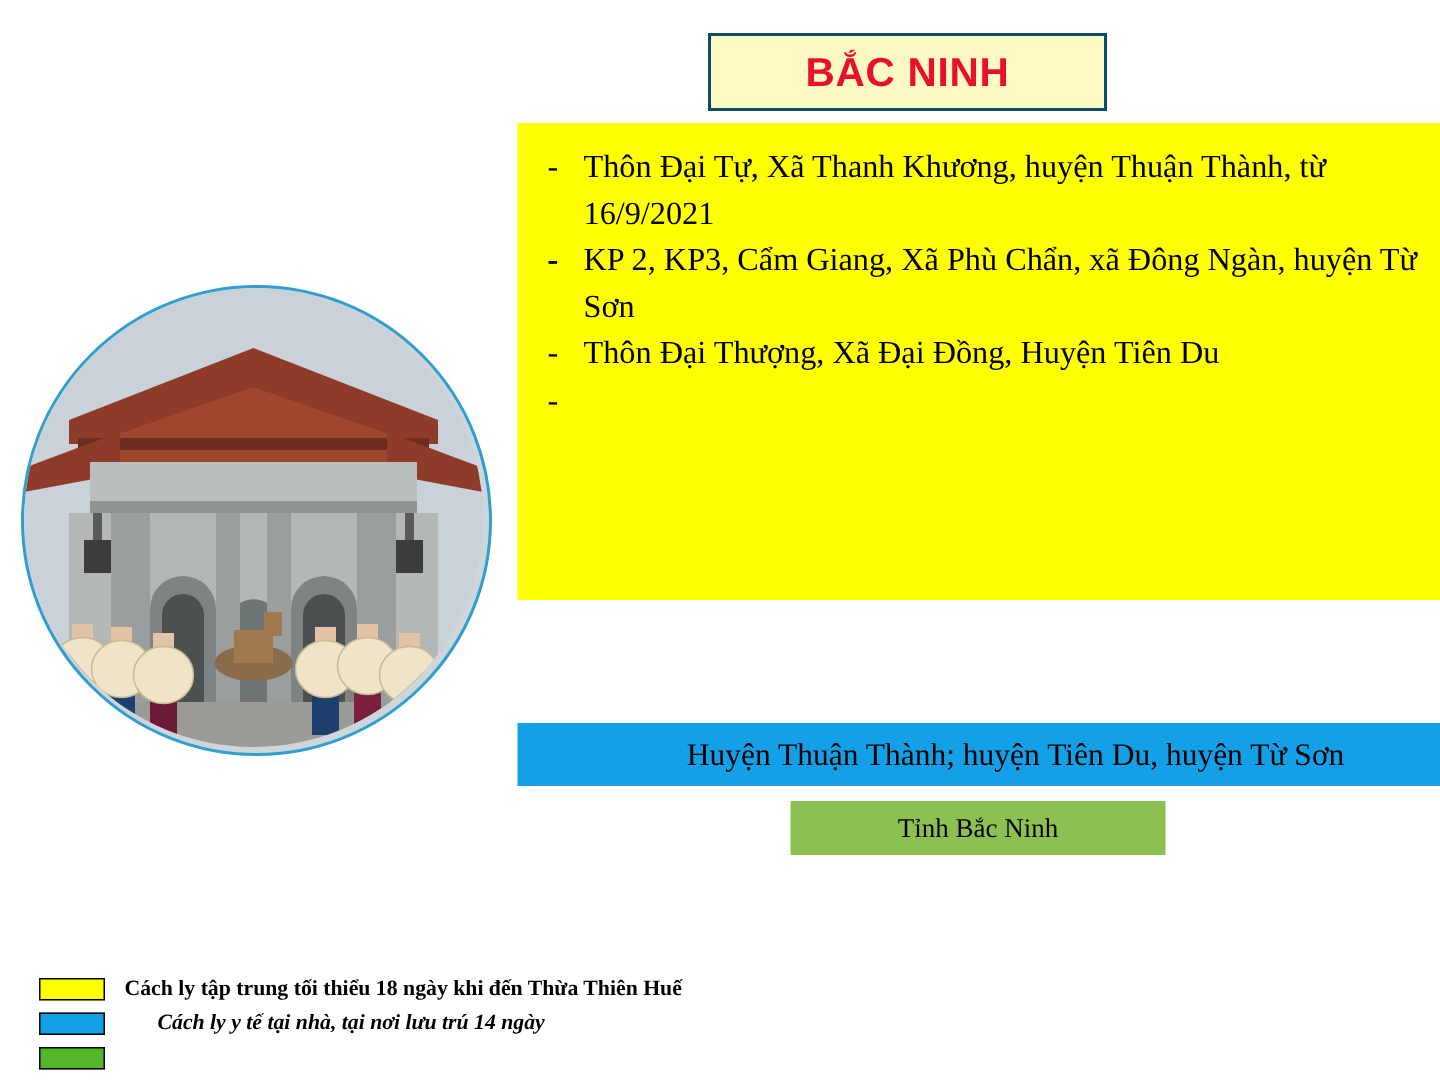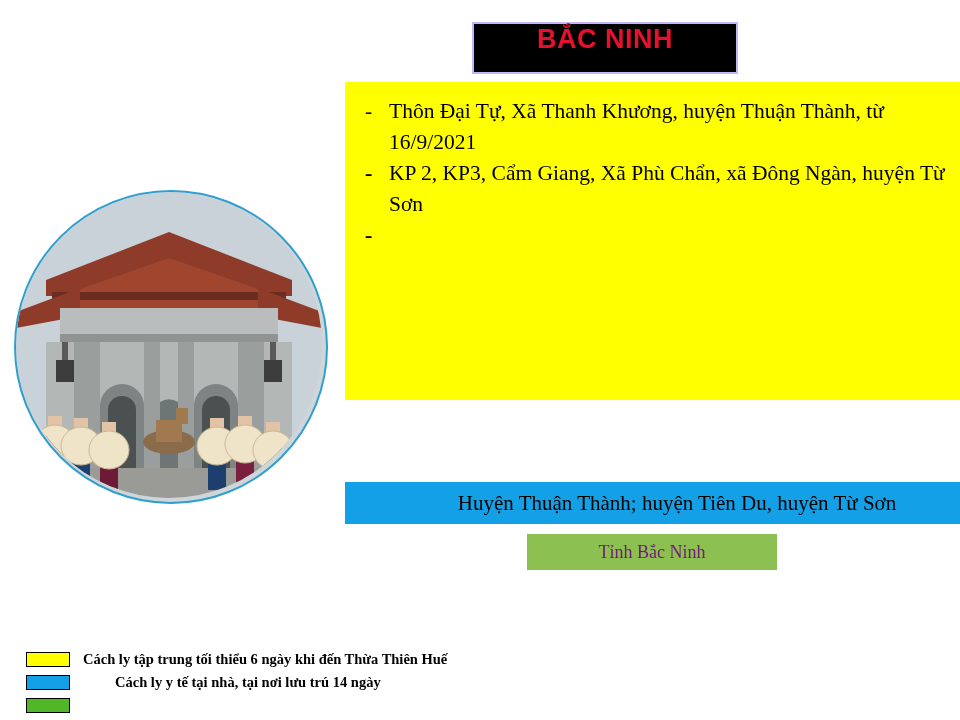--- a/index.html
+++ b/index.html
@@ -15,24 +15,24 @@
     overflow: hidden;
   }
 
   
   #title-box {
     position: absolute;
     left: 472px;
     top: 22px;
     width: 262px;
     height: 48px;
-    border: 2px solid #c4b5fd;
-    background: #000000;
-    display: flex;
-    align-items: flex-start;
+    border: 2px solid #0c4a6e;
+    background: #fef9c3;
+    display: flex;
+    align-items: center;
     justify-content: center;
   }
   #title-box .title-text {
     color: #e8112d;
     font-family: "Liberation Sans", sans-serif;
     font-weight: bold;
     font-size: 27px;
     letter-spacing: 0.5px;
   }
 
@@ -104,21 +104,21 @@
     top: 534px;
     width: 250px;
     height: 36px;
     background: #8cc152;
     display: flex;
     align-items: center;
     justify-content: center;
   }
   #green-band .band-text {
     font-size: 18px;
-    color: #701a75;
+    color: #000000;
   }
 
   
   #legend {
     position: absolute;
     left: 26px;
     top: 648px;
     width: 620px;
   }
   .legend-row {
@@ -135,21 +135,21 @@
     flex: 0 0 auto;
   }
   .legend-label {
     font-family: "Liberation Serif", serif;
     font-weight: bold;
     font-size: 14.5px;
     color: #000000;
     white-space: nowrap;
   }
   .legend-row.r1 .legend-label { margin-left: 13px; }
-  .legend-row.r2 .legend-label { margin-left: 45px; }
+  .legend-row.r2 .legend-label { margin-left: 35px; font-style: italic; }
   .legend-row.r3 .legend-label { margin-left: 38px; }
 </style>
 </head>
 <body>
 
 <div id="title-box">
   <span class="title-text">BẮC NINH</span>
 </div>
 
 <div id="yellow-box">
@@ -160,20 +160,21 @@
     </li>
     <li>
       <span class="dash">-</span>
     </li>
     <li>
       <span class="dash">-</span>
       <span>KP 2, KP3, Cẩm Giang, Xã Phù Chẩn, xã Đông Ngàn, huyện Từ Sơn</span>
     </li>
     <li>
       <span class="dash">-</span>
+      <span>Thôn Đại Thượng, Xã Đại Đồng, Huyện Tiên Du</span>
     </li>
     <li>
       <span class="dash">-</span>
     </li>
   </ul>
 </div>
 
 <div id="photo">
   <svg width="306" height="306" viewBox="0 0 306 306">
     <defs>
@@ -252,21 +253,21 @@
   <span class="band-text">Huyện Thuận Thành; huyện Tiên Du, huyện Từ Sơn</span>
 </div>
 
 <div id="green-band">
   <span class="band-text">Tỉnh Bắc Ninh</span>
 </div>
 
 <div id="legend">
   <div class="legend-row r1">
     <span class="legend-swatch" style="background:#ffff00"></span>
-    <span class="legend-label">Cách ly tập trung tối thiểu  6 ngày khi đến Thừa Thiên Huế</span>
+    <span class="legend-label">Cách ly tập trung tối thiểu  18 ngày khi đến Thừa Thiên Huế</span>
   </div>
   <div class="legend-row r2">
     <span class="legend-swatch" style="background:#14a0e6"></span>
     <span class="legend-label">Cách ly y tế tại nhà, tại nơi lưu trú 14 ngày</span>
   </div>
   <div class="legend-row r3">
     <span class="legend-swatch" style="background:#52b728"></span>
   </div>
 </div>
 

